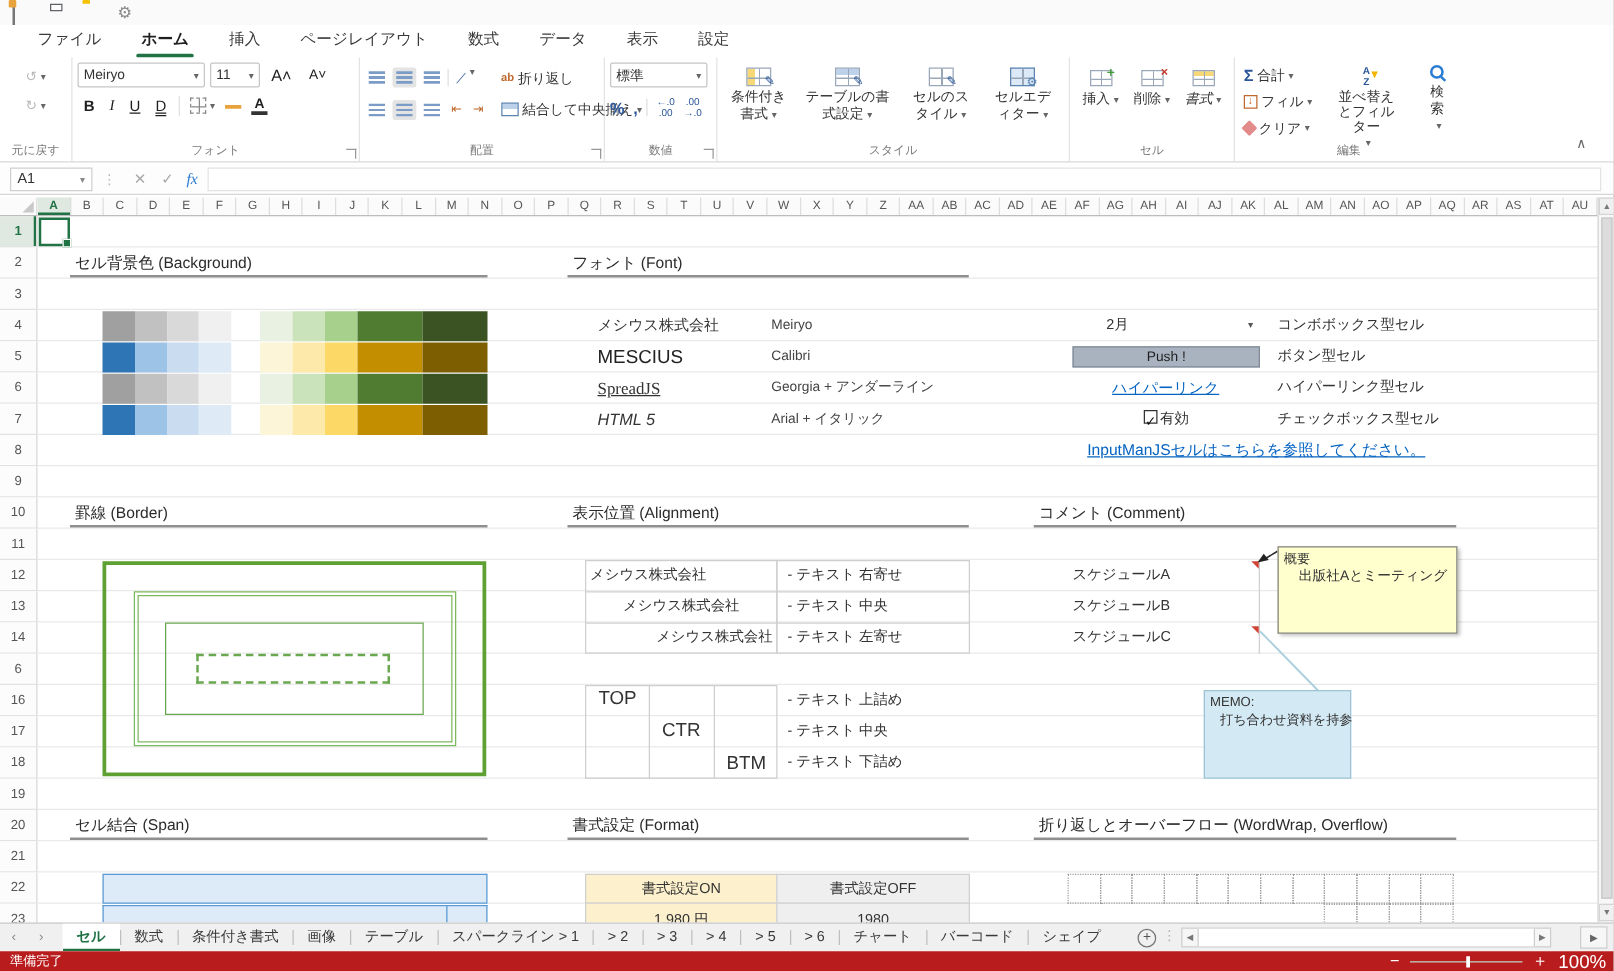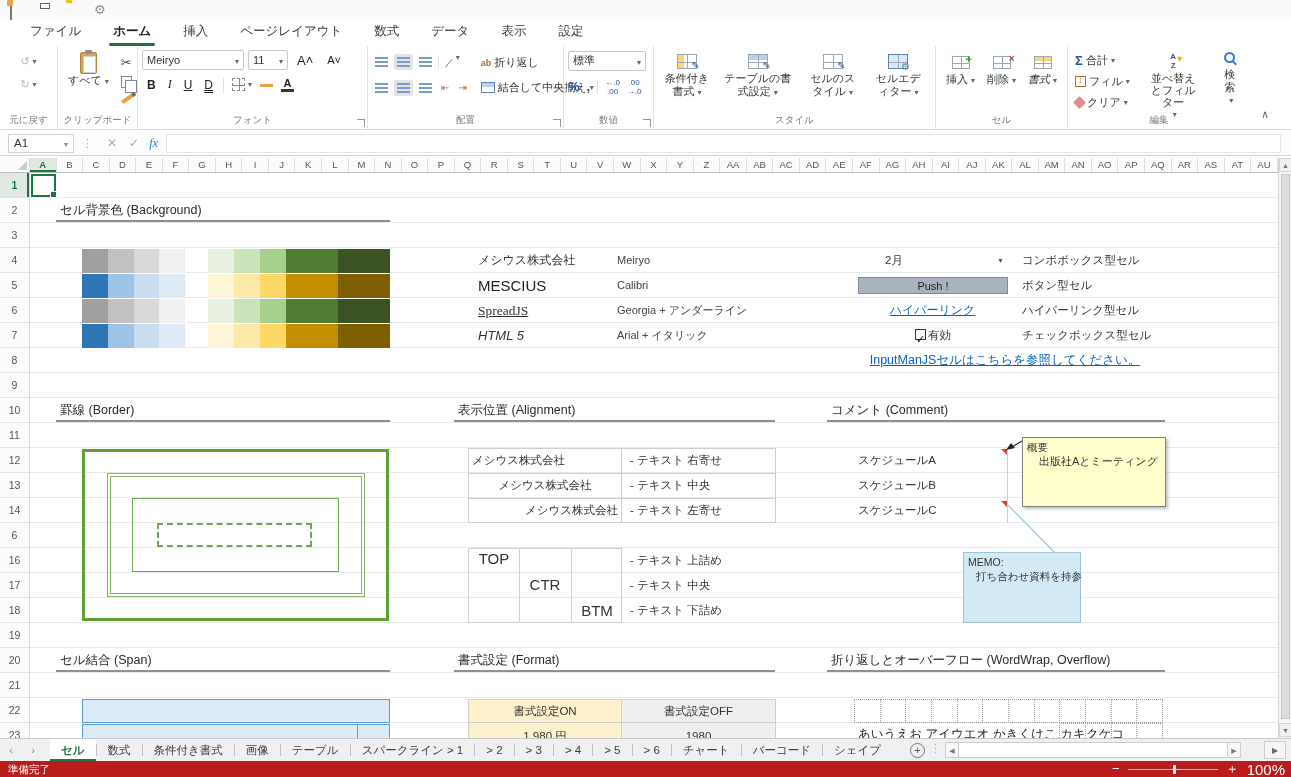--- a/index.html
+++ b/index.html
@@ -200,34 +200,20 @@
   <div class="ribbon">
 
     <div class="rg" style="width:58px">
       <div style="display:flex;flex-direction:column;gap:8px;align-items:center;padding-top:4px;">
         <span class="rbtn dd muted">↺</span>
         <span class="rbtn dd muted">↻</span>
       </div>
       <div class="glabel">元に戻す</div>
     </div>
 
-    <div class="rg" style="width:80px">
-      <div style="display:flex;gap:6px;">
-        <div class="big">
-          <span class="ic-clipboard"></span>
-          <span class="dd">すべて</span>
-        </div>
-        <div style="display:flex;flex-direction:column;gap:5px;padding-top:3px;">
-          <span class="ic-scissors"></span>
-          <span class="ic-copy"></span>
-          <span class="ic-brush"></span>
-        </div>
-      </div>
-      <div class="glabel">クリップボード</div>
-    </div>
 
     <div class="rg" style="width:230px">
       <div style="display:flex;gap:4px;align-items:center;">
         <span class="combo" style="width:102px">
             <span>Meiryo</span>
             <span class="dd"></span>
           </span>
         <span class="combo" style="width:40px">
             <span>11</span>
             <span class="dd"></span>
@@ -496,20 +482,21 @@
       <div class="gline" style="top: 672px;"></div>
       <div class="gline" style="top: 697px;"></div>
       <div class="gline" style="top: 722px;"></div>
       <div class="gline" style="top: 747px;"></div>
     </div>
   <div class="selcell"></div>
 
   <div class="content">
 
     <div class="stitle" style="left:56px;top:198px;width:334px;">セル背景色 (Background)</div>
+    <div class="stitle" style="left:454px;top:198px;width:321px;">フォント (Font)</div>
     <div class="stitle" style="left:56px;top:398px;width:334px;">罫線 (Border)</div>
     <div class="stitle" style="left:454px;top:398px;width:321px;">表示位置 (Alignment)</div>
     <div class="stitle" style="left:827px;top:398px;width:338px;">コメント (Comment)</div>
     <div class="stitle" style="left:454px;top:648px;width:321px;">書式設定 (Format)</div>
     <div class="stitle" style="left:56px;top:648px;width:334px;">セル結合 (Span)</div>
     <div class="stitle" style="left:827px;top:648px;width:338px;">折り返しとオーバーフロー (WordWrap, Overflow)</div>
 
     <div id="swatches">
         <div class="swatch" style="left: 82px; top: 249px; width: 25.75px; height: 24px; background: rgb(160, 160, 160);"></div>
         <div class="swatch" style="left: 107.75px; top: 249px; width: 25.75px; height: 24px; background: rgb(193, 193, 193);"></div>
@@ -635,21 +622,20 @@
         <div class="dotcell" style="left: 1034.69px; top: 699px; width: 26.67px; height: 24px;"></div>
         <div class="dotcell" style="left: 1060.36px; top: 699px; width: 26.67px; height: 24px;"></div>
         <div class="dotcell" style="left: 1086.03px; top: 699px; width: 26.67px; height: 24px;"></div>
         <div class="dotcell" style="left: 1111.7px; top: 699px; width: 26.67px; height: 24px;"></div>
         <div class="dotcell" style="left: 1137.37px; top: 699px; width: 26.67px; height: 24px;"></div>
         <div class="dotcell" style="left: 1060.36px; top: 723px; width: 26.67px; height: 15px; border-bottom: none;"></div>
         <div class="dotcell" style="left: 1086.03px; top: 723px; width: 26.67px; height: 15px; border-bottom: none;"></div>
         <div class="dotcell" style="left: 1111.7px; top: 723px; width: 26.67px; height: 15px; border-bottom: none;"></div>
         <div class="dotcell" style="left: 1137.37px; top: 723px; width: 26.67px; height: 15px; border-bottom: none;"></div>
       </div>
-    <div class="overtext" style="left:858px;top:722px;">あいうえお アイウエオ かきくけこ カキクケコ</div>
   </div>
 
   <div class="vscroll">
     <div class="vs-up">▲</div>
     <div class="vs-thumb"></div>
     <div class="vs-down">▼</div>
   </div>
 
   <div class="tabstrip">
     <span class="nav">‹</span>

